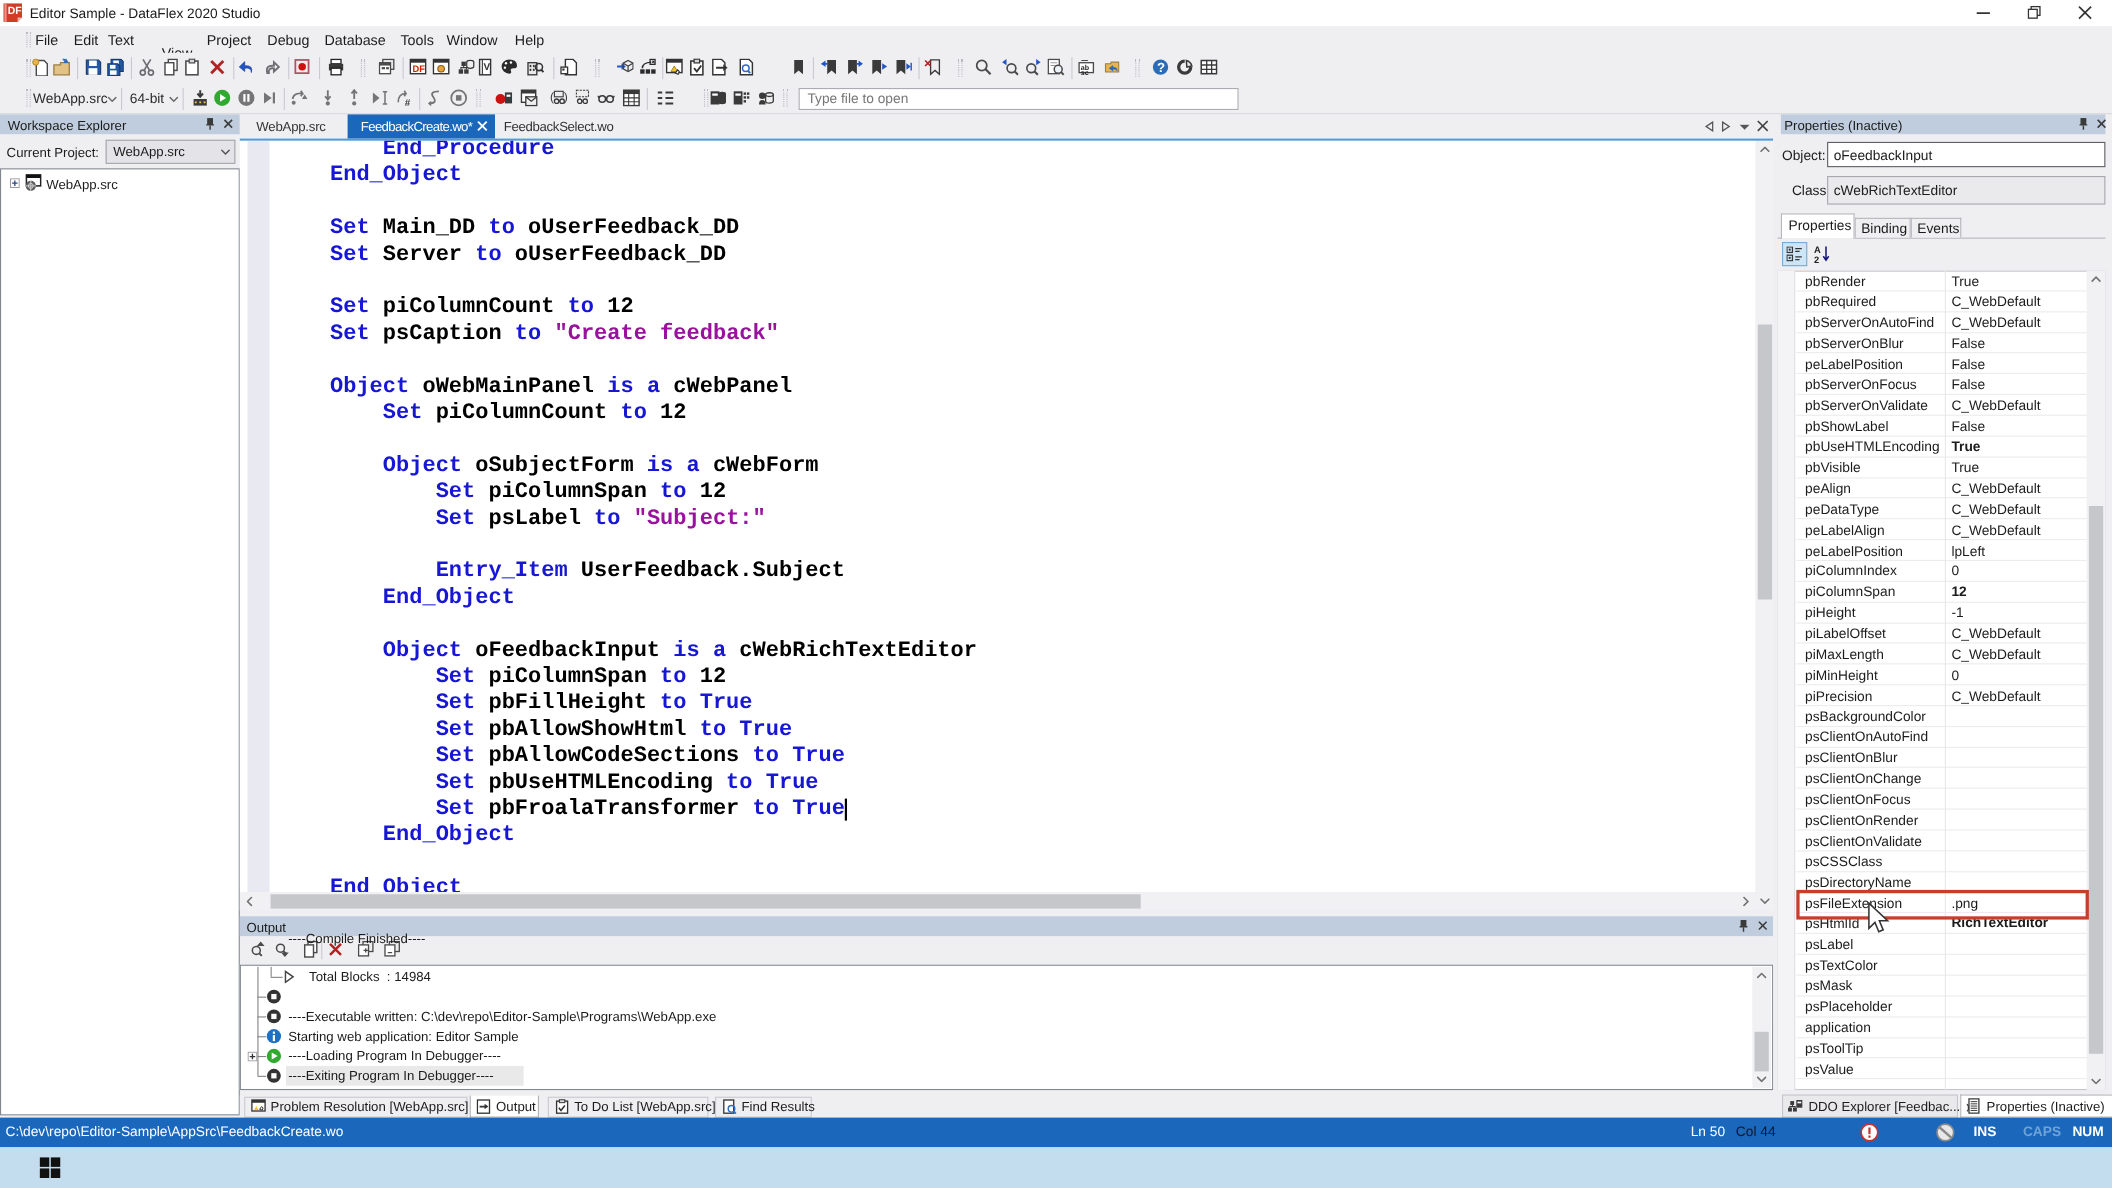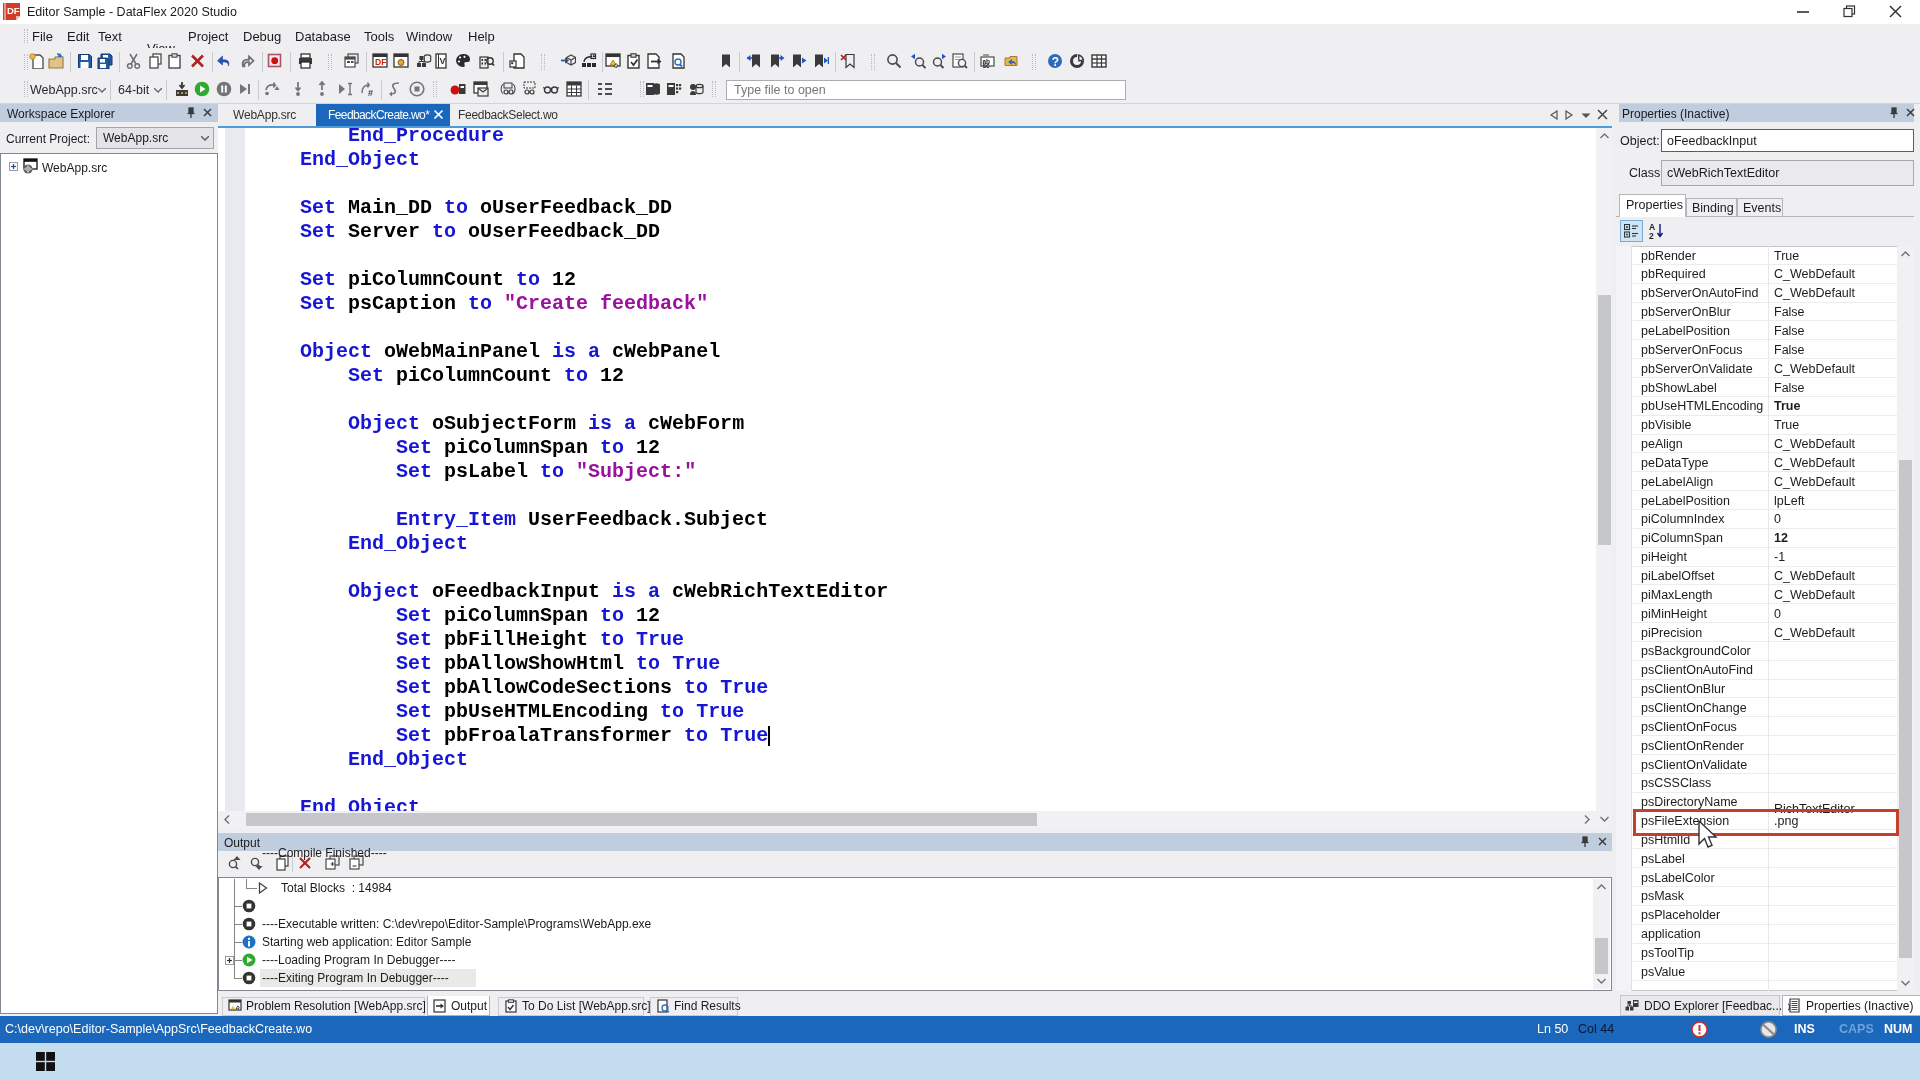--- a/index.html
+++ b/index.html
@@ -795,30 +795,30 @@
 <div class="abs" style="left:1633px;top:735.1px;width:264px;height:1px;background:#ececee"></div>
 <div class="pgname" style="left:1641px;top:719.8px">psClientOnFocus</div>
 <div class="abs" style="left:1633px;top:754.0px;width:264px;height:1px;background:#ececee"></div>
 <div class="pgname" style="left:1641px;top:738.6px">psClientOnRender</div>
 <div class="abs" style="left:1633px;top:772.8px;width:264px;height:1px;background:#ececee"></div>
 <div class="pgname" style="left:1641px;top:757.5px">psClientOnValidate</div>
 <div class="abs" style="left:1633px;top:791.7px;width:264px;height:1px;background:#ececee"></div>
 <div class="pgname" style="left:1641px;top:776.3px">psCSSClass</div>
 <div class="abs" style="left:1633px;top:810.5px;width:264px;height:1px;background:#ececee"></div>
 <div class="pgname" style="left:1641px;top:795.2px">psDirectoryName</div>
-<div class="pgval" style="left:1774px;top:802px;font-weight:normal">RichTextEditor</div>
+<div class="pgval" style="left:1774px;top:832px;font-weight:bold">RichTextEditor</div>
 <div class="abs" style="left:1633px;top:829.4px;width:264px;height:1px;background:#ececee"></div>
 <div class="pgname" style="left:1641px;top:814.0px">psFileExtension</div>
 <div class="pgval" style="left:1774px;top:814.0px;font-weight:normal">.png</div>
 <div class="abs" style="left:1633px;top:848.2px;width:264px;height:1px;background:#ececee"></div>
 <div class="pgname" style="left:1641px;top:832.9px">psHtmlId</div>
 <div class="abs" style="left:1633px;top:867.1px;width:264px;height:1px;background:#ececee"></div>
 <div class="pgname" style="left:1641px;top:851.7px">psLabel</div>
 <div class="abs" style="left:1633px;top:885.9px;width:264px;height:1px;background:#ececee"></div>
-<div class="pgname" style="left:1641px;top:870.6px">psLabelColor</div>
+<div class="pgname" style="left:1641px;top:870.6px">psTextColor</div>
 <div class="abs" style="left:1633px;top:904.8px;width:264px;height:1px;background:#ececee"></div>
 <div class="pgname" style="left:1641px;top:889.4px">psMask</div>
 <div class="abs" style="left:1633px;top:923.6px;width:264px;height:1px;background:#ececee"></div>
 <div class="pgname" style="left:1641px;top:908.2px">psPlaceholder</div>
 <div class="abs" style="left:1633px;top:942.5px;width:264px;height:1px;background:#ececee"></div>
 <div class="pgname" style="left:1641px;top:927.1px">application</div>
 <div class="abs" style="left:1633px;top:961.3px;width:264px;height:1px;background:#ececee"></div>
 <div class="pgname" style="left:1641px;top:946.0px">psToolTip</div>
 <div class="abs" style="left:1633px;top:980.2px;width:264px;height:1px;background:#ececee"></div>
 <div class="pgname" style="left:1641px;top:964.8px">psValue</div>

